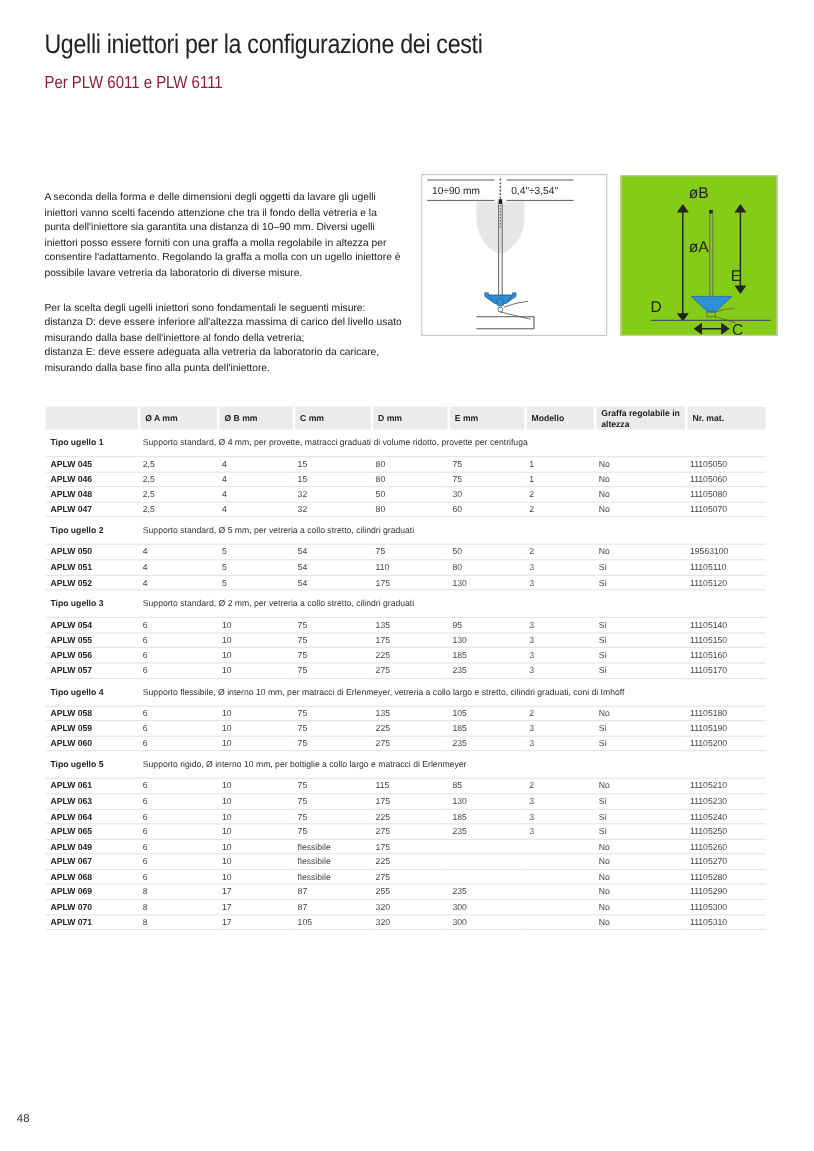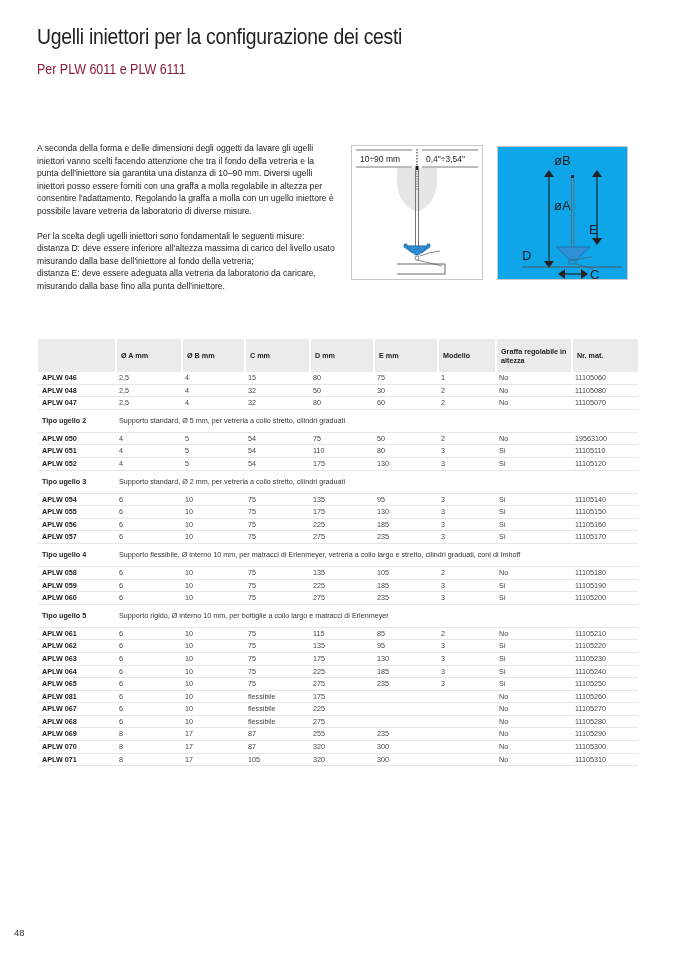--- a/index.html
+++ b/index.html
@@ -3,28 +3,28 @@
 <meta charset="utf-8">
 <style>
   html, body { margin: 0; padding: 0; background: #ffffff; }
   body { width: 678px; height: 959px; position: relative; overflow: hidden;
          font-family: "Liberation Sans", sans-serif; color: #1a1a1a; }
   .title { position: absolute; left: 37px; top: 24px; font-size: 22.5px; font-weight: normal;
            color: #222; letter-spacing: -0.3px; transform: scaleX(0.86); transform-origin: left top; white-space: nowrap; }
   .subtitle { position: absolute; left: 37px; top: 61px; font-size: 14.5px; color: #8a1e3a;
               transform: scaleX(0.86); transform-origin: left top; white-space: nowrap; }
   .intro { position: absolute; left: 37px; top: 142px; width: 300px; font-size: 8.6px; line-height: 12.6px; color: #222; }
-  .intro p { margin: 0 0 12px 0; }
-  .fig1 { position: absolute; left: 351px; top: 145px; width: 130px; height: 133px; border: 1px solid #c8c8c8; background:#fff; }
-  .fig2 { position: absolute; left: 497px; top: 146px; width: 129px; height: 132px; border: 1px solid #c8c8c8; background:#0ea5e9; }
+  .intro p { margin: 16px 0 12px 0; }
+  .fig1 { position: absolute; left: 351px; top: 145px; width: 130px; height: 133px; border: 1px solid #c8c8c8; background:#fff;padding-left:23px; }
+  .fig2 { position: absolute; left: 517px; top: 146px; width: 129px; height: 132px; border: 1px solid #c8c8c8; background:#84cc16; }
   .fig1 svg, .fig2 svg { position: absolute; left: 0; top: 0; }
 
   table.spec { position: absolute; left: 38px; top: 339px; width: 600px; border-collapse: separate; border-spacing: 0;
                font-size: 7.2px; color: #222; table-layout: fixed; }
-  table.spec th { background: #ebebeb; font-weight: bold; text-align: left; height: 33px; padding: 0 4px; vertical-align: middle;
+  table.spec th { background: #ebebeb; font-weight: bold; text-align: left; height: 19px; padding: 0 4px; vertical-align: middle;
                   border-left: 2px solid #fff; line-height: 9px; }
   table.spec th:first-child { border-left: none; }
   table.spec td { padding: 0 4px; height: 11.6px; line-height: 11.6px; white-space: nowrap; border-bottom: 1px solid #e6e6e6; }
   table.spec tr.group td { height: 22px; line-height: 22px; border-bottom: 1px solid #e6e6e6; }
   table.spec tr.group td.gname { font-weight: bold; }
   table.spec tr.group td.gdesc { color: #333; overflow: visible; }
   table.spec td.code { font-weight: bold; }
   table.spec td.val { color: #444; }
   .pagenum { position: absolute; left: 14px; top: 927px; font-size: 9.5px; color: #333; }
 </style>
@@ -120,20 +120,35 @@
       <th>Ø B mm</th>
       <th>C mm</th>
       <th>D mm</th>
       <th>E mm</th>
       <th>Modello</th>
       <th>Graffa regolabile in altezza</th>
       <th>Nr. mat.</th>
     </tr>
   </thead>
   <tbody id="spec-body">
+      <tr class="group">
+        <td class="gname">Tipo ugello 1</td>
+        <td class="gdesc" colspan="8">Supporto standard, Ø 4 mm, per provette, matracci graduati di volume ridotto, provette per centrifuga</td>
+      </tr>
+      <tr>
+        <td class="code">APLW 045</td>
+        <td class="val">2,5</td>
+        <td class="val">4</td>
+        <td class="val">15</td>
+        <td class="val">80</td>
+        <td class="val">75</td>
+        <td class="val">1</td>
+        <td class="val">No</td>
+        <td class="val">11105050</td>
+      </tr>
       <tr>
         <td class="code">APLW 046</td>
         <td class="val">2,5</td>
         <td class="val">4</td>
         <td class="val">15</td>
         <td class="val">80</td>
         <td class="val">75</td>
         <td class="val">1</td>
         <td class="val">No</td>
         <td class="val">11105060</td>
@@ -291,31 +306,20 @@
         <td class="val">6</td>
         <td class="val">10</td>
         <td class="val">75</td>
         <td class="val">115</td>
         <td class="val">85</td>
         <td class="val">2</td>
         <td class="val">No</td>
         <td class="val">11105210</td>
       </tr>
       <tr>
-        <td class="code">APLW 062</td>
-        <td class="val">6</td>
-        <td class="val">10</td>
-        <td class="val">75</td>
-        <td class="val">135</td>
-        <td class="val">95</td>
-        <td class="val">3</td>
-        <td class="val">Sì</td>
-        <td class="val">11105220</td>
-      </tr>
-      <tr>
         <td class="code">APLW 063</td>
         <td class="val">6</td>
         <td class="val">10</td>
         <td class="val">75</td>
         <td class="val">175</td>
         <td class="val">130</td>
         <td class="val">3</td>
         <td class="val">Sì</td>
         <td class="val">11105230</td>
       </tr>
@@ -335,21 +339,21 @@
         <td class="val">6</td>
         <td class="val">10</td>
         <td class="val">75</td>
         <td class="val">275</td>
         <td class="val">235</td>
         <td class="val">3</td>
         <td class="val">Sì</td>
         <td class="val">11105250</td>
       </tr>
       <tr>
-        <td class="code">APLW 081</td>
+        <td class="code">APLW 049</td>
         <td class="val">6</td>
         <td class="val">10</td>
         <td class="val">flessibile</td>
         <td class="val">175</td>
         <td class="val"></td>
         <td class="val"></td>
         <td class="val">No</td>
         <td class="val">11105260</td>
       </tr>
       <tr>

